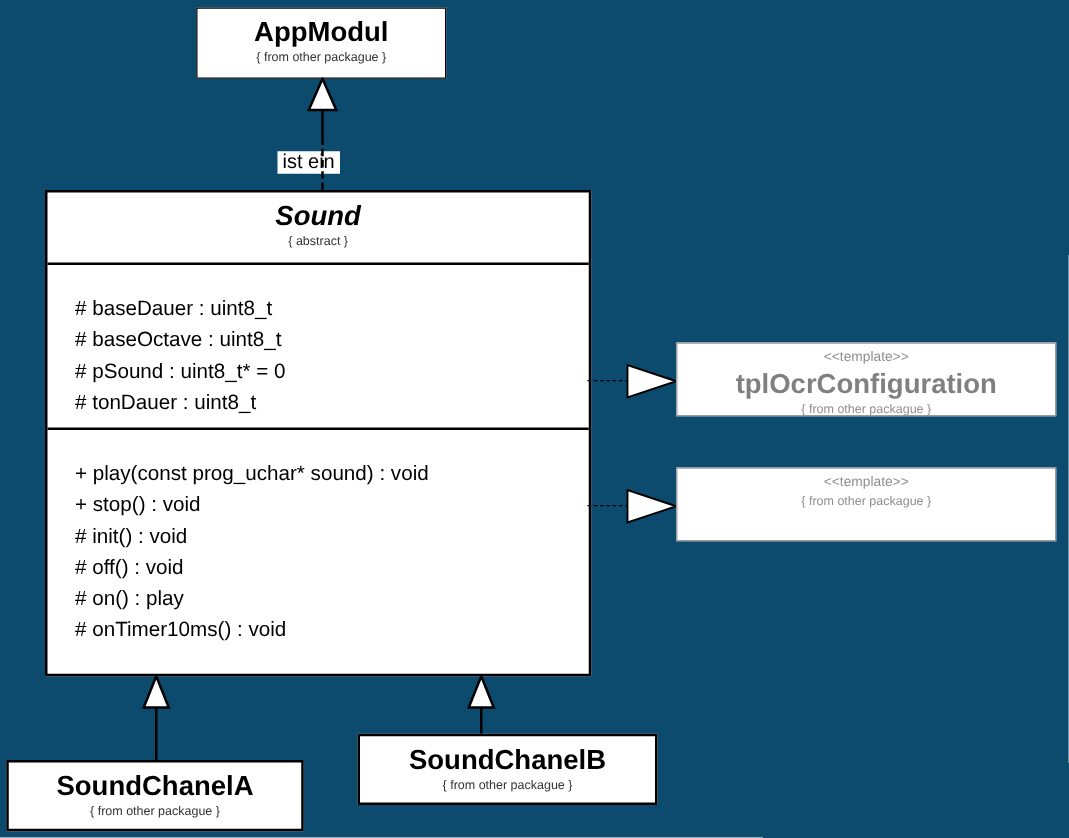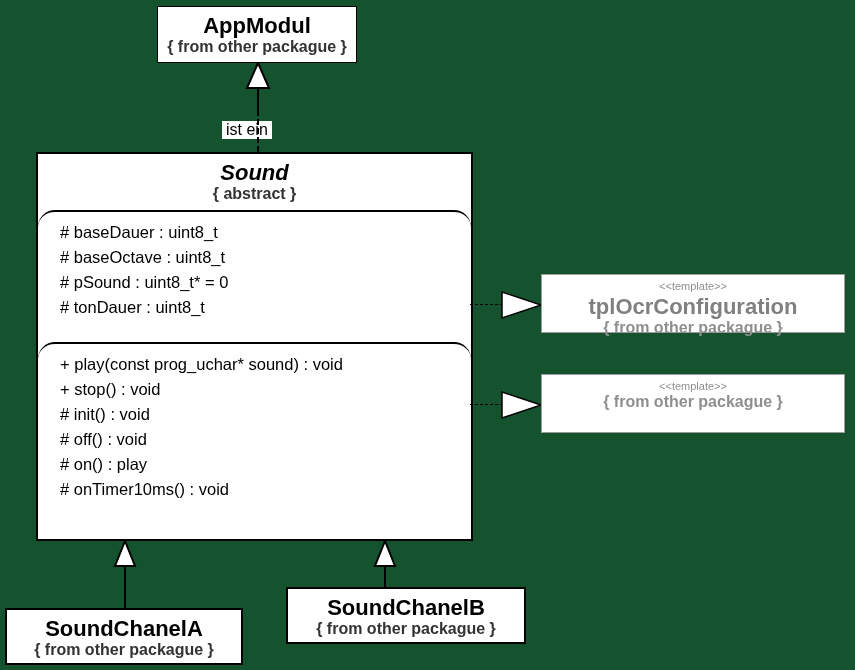--- a/index.html
+++ b/index.html
@@ -7,21 +7,21 @@
     padding: 0;
     background: #ffffff;
   }
   body {
     font-family: "Liberation Sans", sans-serif;
   }
   #canvas {
     position: relative;
     width: 855px;
     height: 670px;
-    background: #14532d;
+    background: #0c4a6e;
     overflow: hidden;
   }
   
   .uml-box {
     position: absolute;
     box-sizing: border-box;
     background: #ffffff;
     border: 2px solid #000000;
   }
   .uml-box.thin {
@@ -44,41 +44,39 @@
     color: #000000;
     white-space: nowrap;
   }
   .class-name.abstract {
     font-style: italic;
   }
   .class-name.ghost-name {
     color: #808080;
   }
   .class-sub {
-    font-size: 16px;
+    font-size: 10px;
     line-height: 15px;
     color: #333333;
     white-space: nowrap;
-    font-weight: bold;
   }
   .class-sub.ghost-sub {
     color: #8f8f8f;
   }
   .stereotype {
     font-size: 11px;
     line-height: 15px;
     color: #8f8f8f;
     white-space: nowrap;
   }
   
   .compartment {
     box-sizing: border-box;
     width: 100%;
-    padding: 8px 0 8px 22px;
-    border-radius: 17px;
+    padding: 23px 0 8px 22px;
   }
   .compartment.divided {
     border-top: 2px solid #000000;
   }
   .member {
     font-size: 16.5px;
     line-height: 25px;
     color: #000000;
     white-space: nowrap;
   }

